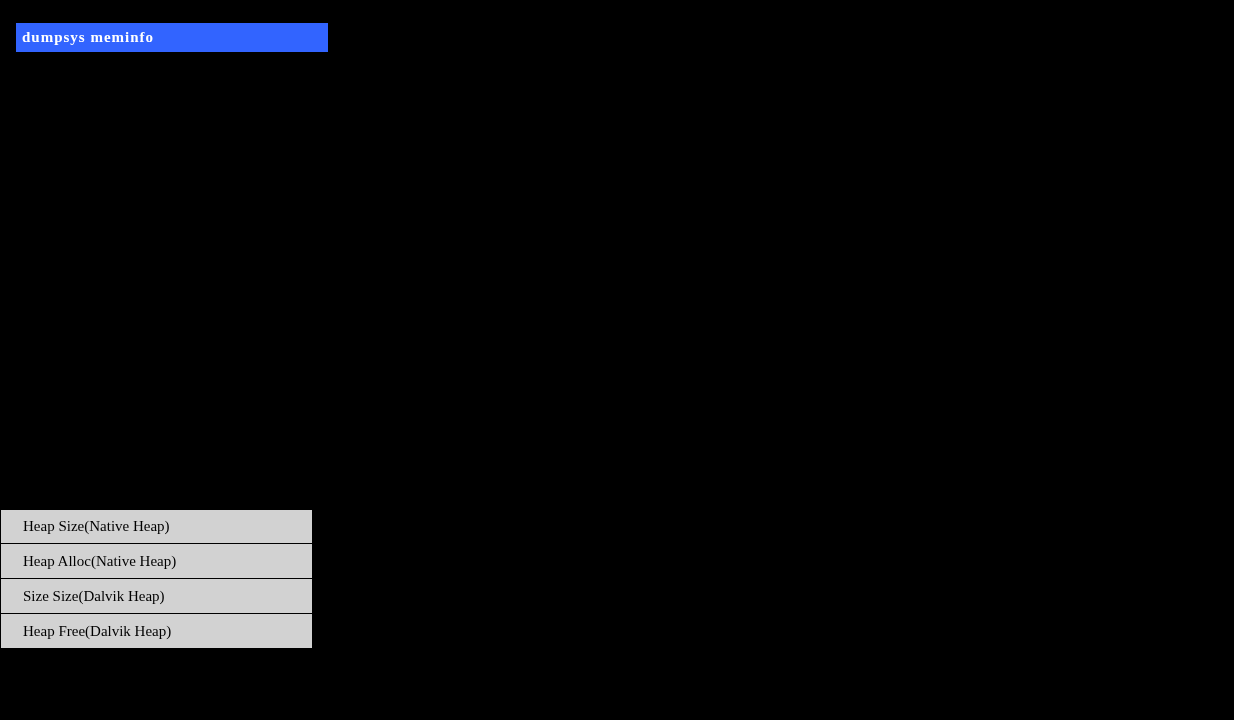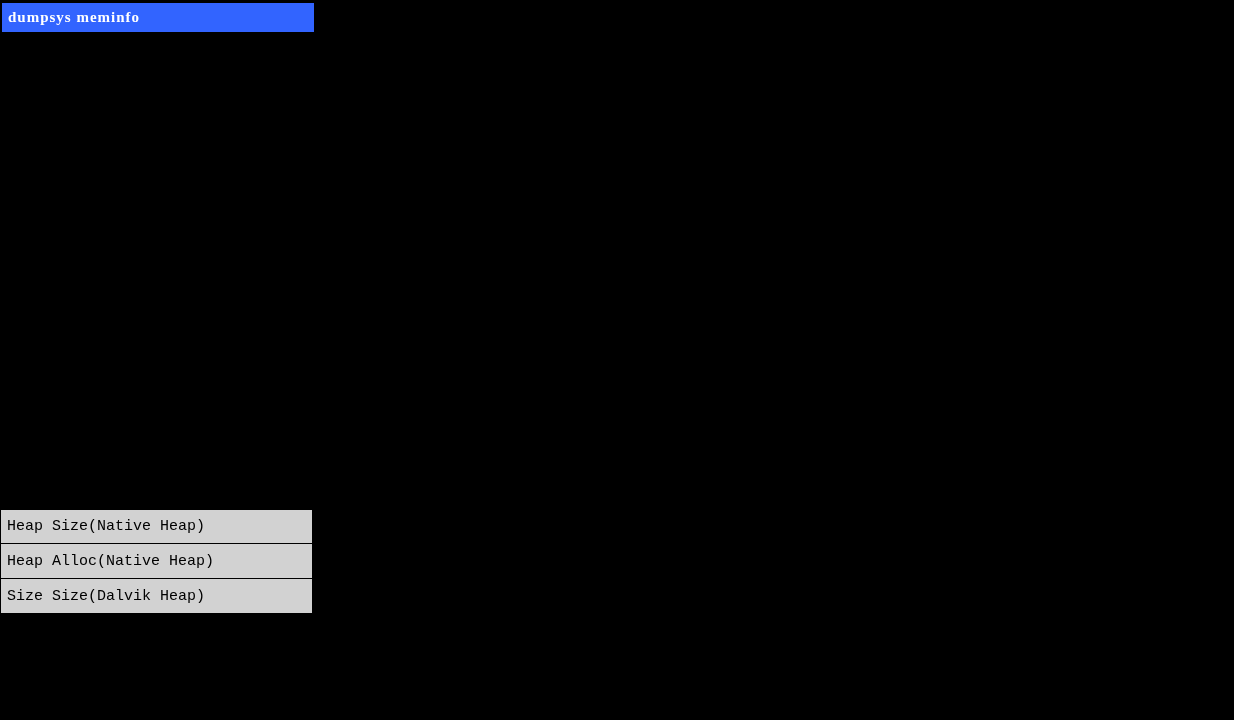--- a/index.html
+++ b/index.html
@@ -40,44 +40,44 @@
     left: 1px;
     top: 509px;
     width: 313px;
   }
   .grey-row {
     background: #d2d2d2;
     color: #000;
     height: 35px;
     display: flex;
     align-items: center;
-    padding-left: 6px;
+    padding-left: 22px;
     border-bottom: 1px solid #000;
     border-right: 2px solid #000;
     box-sizing: border-box;
-    font-family: Liberation Mono, monospace;
   }
   .grey-row:first-child { border-top: 1px solid #000; }
 
   
   .right-grid {
     position: absolute;
     right: 0;
     top: 0;
   }
 </style>
 </head>
 <body>
 <div class="root">
 
-  <div class="hdr" style="left:1px;">
+  <div class="hdr" style="left:15px;margin-top:20px;">
     <div class="hdr-cell" style="width:314px;">dumpsys meminfo</div>
   </div>
 
   <div class="grey-stack">
     <div class="grey-row">Heap Size(Native Heap)</div>
     <div class="grey-row">Heap Alloc(Native Heap)</div>
     <div class="grey-row">Size Size(Dalvik Heap)</div>
+    <div class="grey-row">Heap Free(Dalvik Heap)</div>
   </div>
 
   <div class="right-grid" id="right-grid"></div>
 
 </div>
 
 </body></html>

